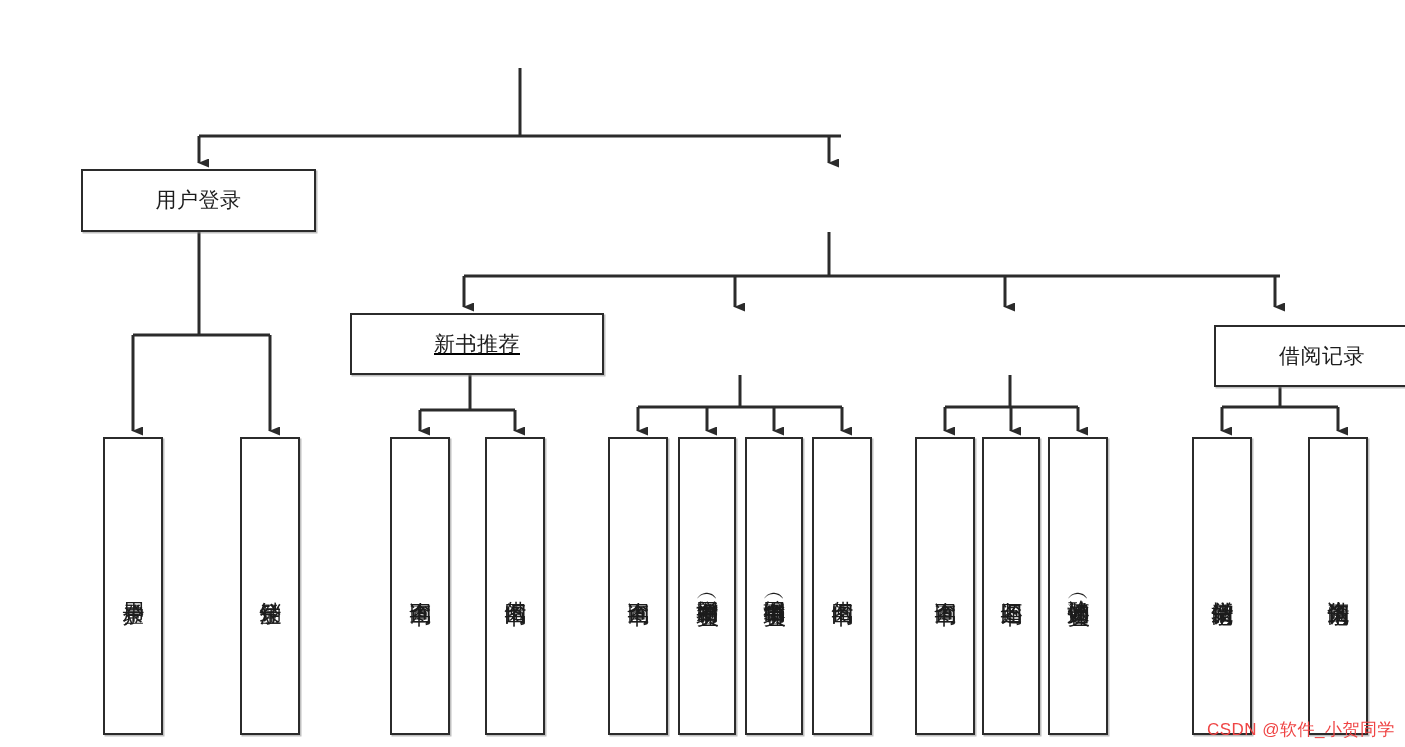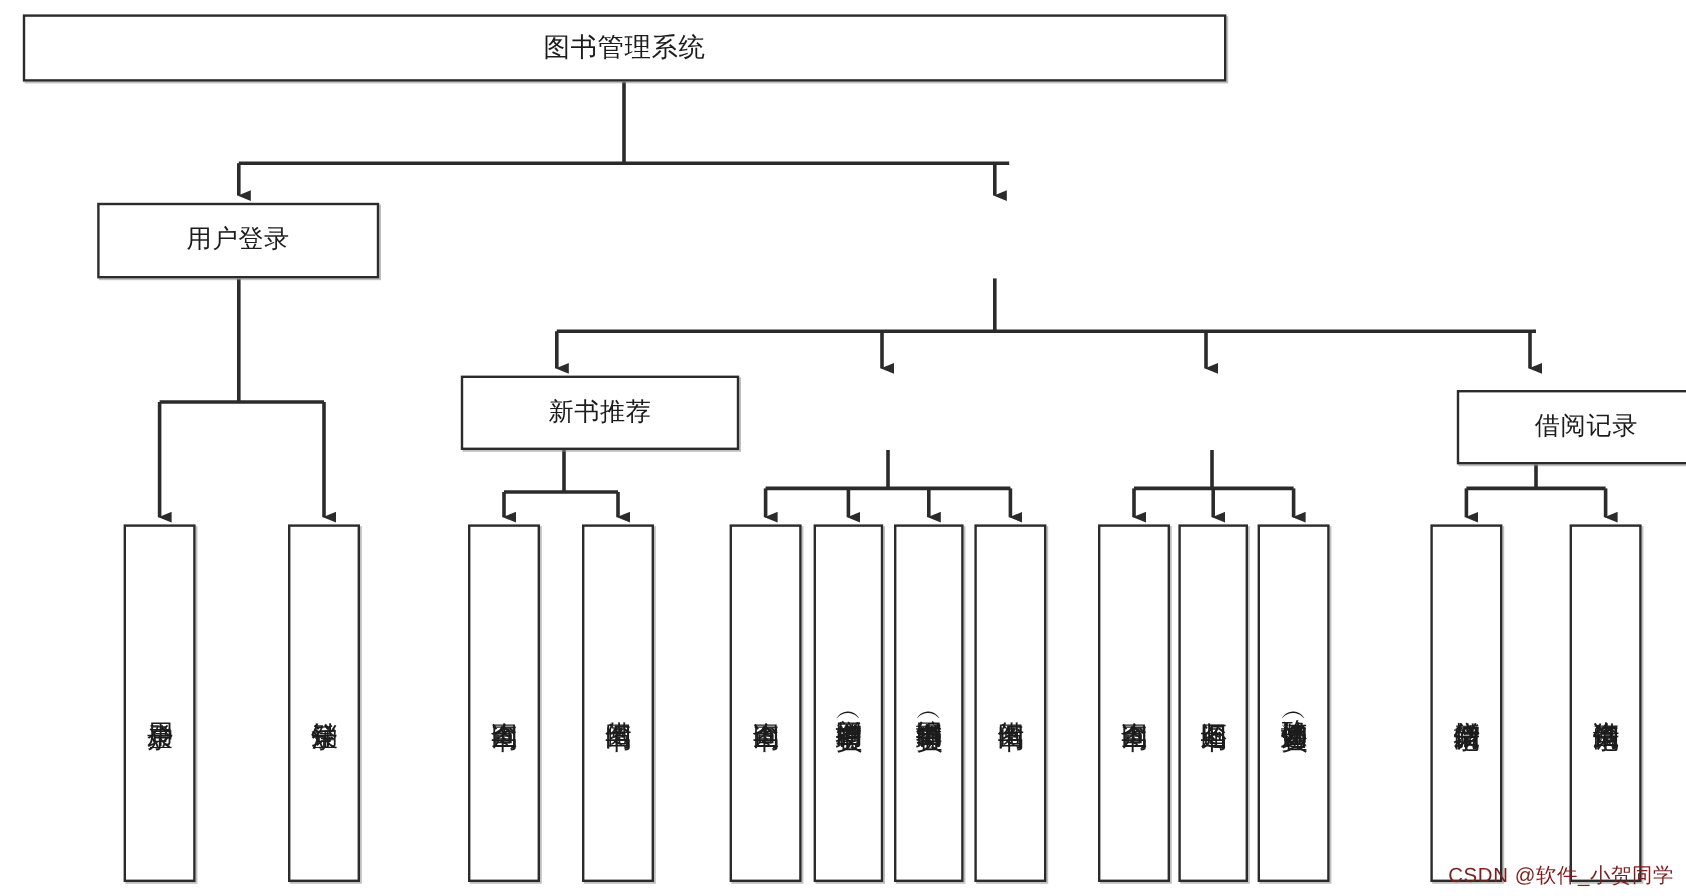--- a/index.html
+++ b/index.html
@@ -61,21 +61,21 @@
     font-size: 22px;
     line-height: 1.22;
     letter-spacing: 1px;
     max-height: 100%;
   }
   #watermark {
     position: absolute;
     right: 10px;
     bottom: 6px;
     font-size: 17px;
-    color: #7f1d1d;
+    color: #ef4444;
     letter-spacing: 0.5px;
     z-index: 5;
     white-space: nowrap;
     font-family: "Liberation Sans", "DejaVu Sans", sans-serif;
     margin-left: 35px;
   }
 </style>
 </head>
 <body>
 
@@ -124,29 +124,26 @@
       <path d="M1011,407 L1011,431" marker-end="url(#arrowhead)"></path>
       <path d="M1078,407 L1078,431" marker-end="url(#arrowhead)"></path>
 
       <path d="M1280,375 L1280,407"></path>
       <path d="M1222,407 L1338,407"></path>
       <path d="M1222,407 L1222,431" marker-end="url(#arrowhead)"></path>
       <path d="M1338,407 L1338,431" marker-end="url(#arrowhead)"></path>
     </g>
   </svg>
 
-  <div class="node horizontal root" style="left:19px; top:12px; width:1003px; height:56px;">
-    <span class="node-label">图书管理系统</span>
-  </div>
 
   <div class="node horizontal" style="left:81px; top:169px; width:235px; height:63px;">
     <span class="node-label">用户登录</span>
   </div>
 
-  <div class="node horizontal" style="left:384px; top:313px; width:232px; height:62px;">
+  <div class="node horizontal" style="left:350px; top:313px; width:254px; height:62px;text-decoration:underline;">
     <span class="node-label">新书推荐</span>
   </div>
   <div class="node horizontal" style="left:1172px; top:325px; width:216px; height:62px;margin-left:42px;">
     <span class="node-label">借阅记录</span>
   </div>
 
   <div class="node vertical" style="left:103px; top:437px; width:60px; height:298px;">
     <span class="node-label">用户登录</span>
   </div>
   <div class="node vertical" style="left:240px; top:437px; width:60px; height:298px;">

